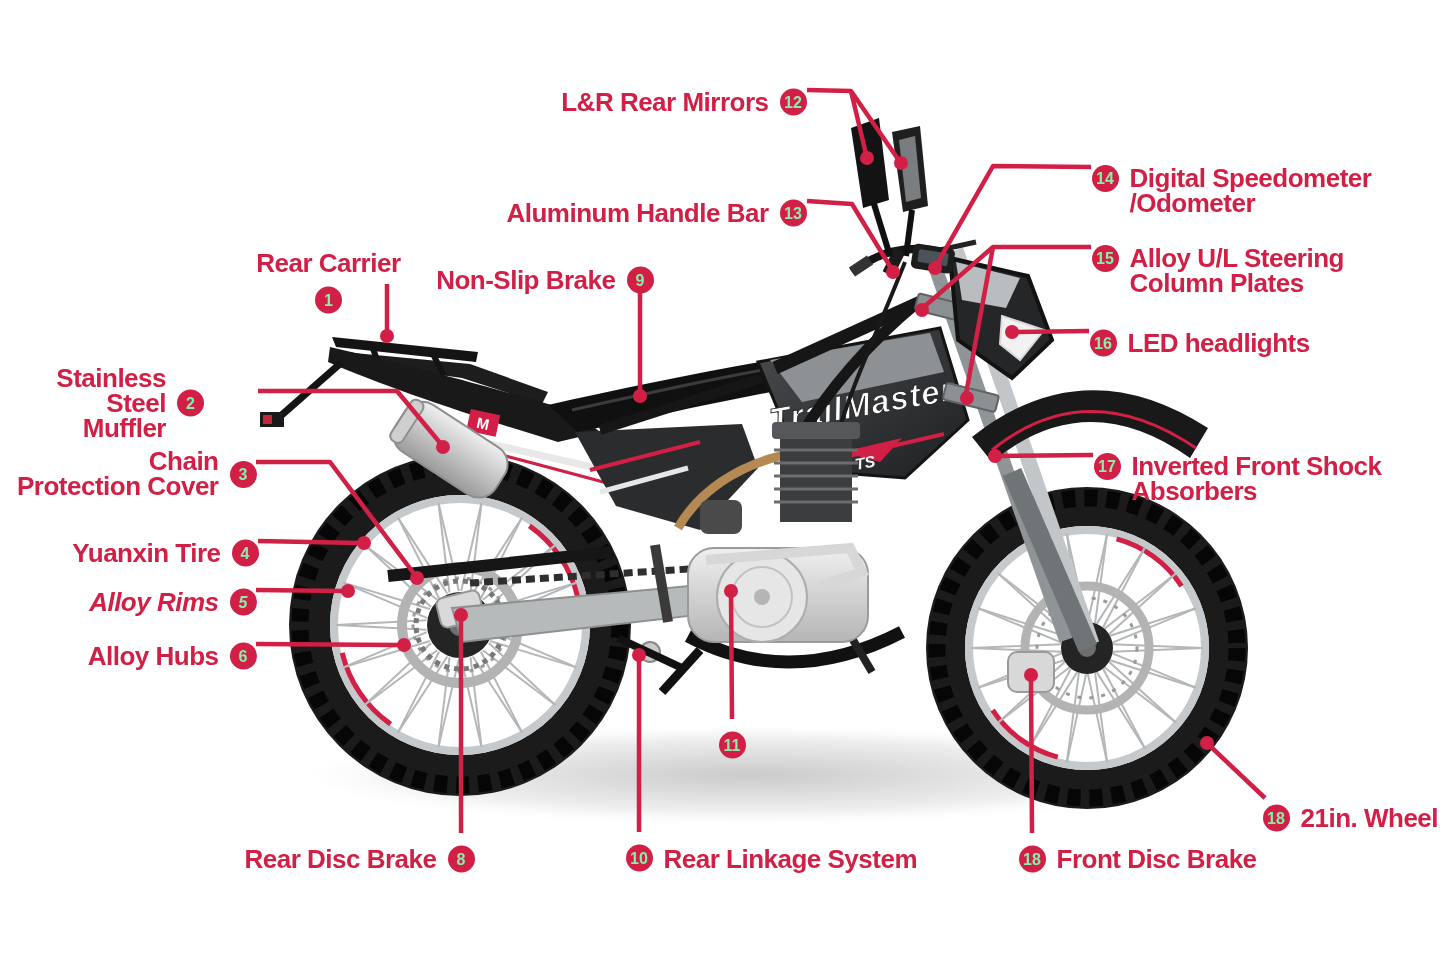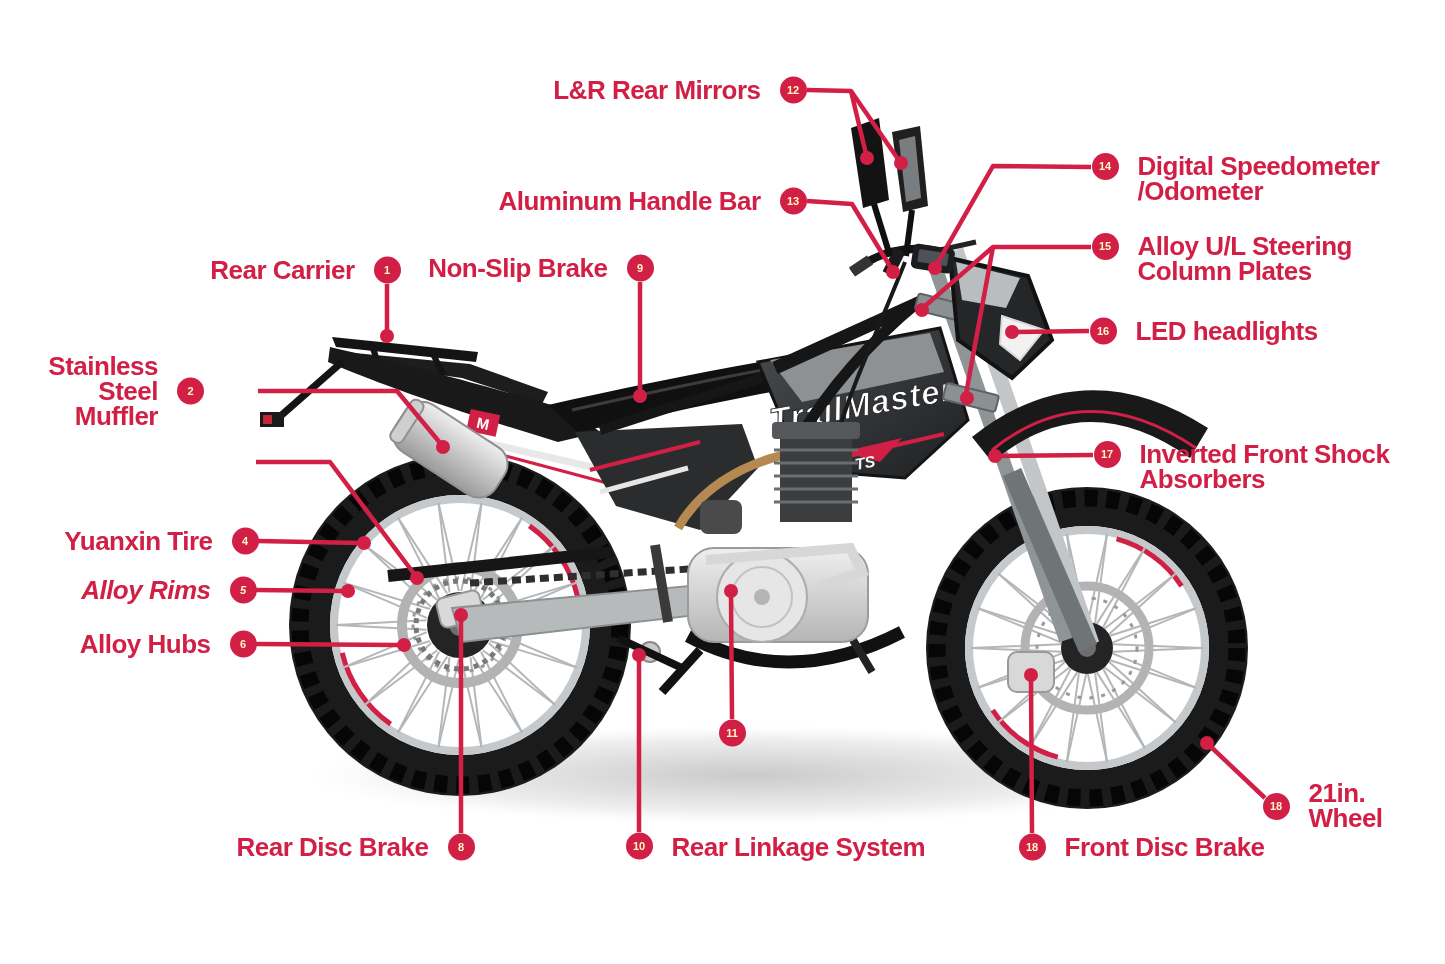--- a/index.html
+++ b/index.html
@@ -7,31 +7,31 @@
     position:relative;width:1445px;height:964px;overflow:hidden;background:#ffffff;
     font-family:"Liberation Sans","DejaVu Sans",sans-serif;
   }
   .ground-shadow{
     position:absolute;left:185px;top:700px;width:1130px;height:150px;
     background:radial-gradient(ellipse 50% 42% at 50% 50%, rgba(150,150,150,.50), rgba(190,190,190,.28) 55%, rgba(220,220,220,.12) 70%, transparent 78%);
   }
   svg.layer{position:absolute;left:0;top:0;}
   .labels-layer{position:absolute;left:0;top:0;width:100%;height:100%;}
   .part-label{
-    position:absolute;display:flex;gap:19px;align-items:center;
+    position:absolute;display:flex;gap:11px;align-items:center;
     color:var(--accent);font-weight:bold;font-size:26px;line-height:25px;
-    letter-spacing:-0.5px;white-space:pre-line;
+    letter-spacing:-0.5px;white-space:pre-line;margin-top:12px;
   }
   .part-label.v-center{transform:translateY(-50%);}
   .part-label.v-top{align-items:flex-start;}
   .part-label.side-end{text-align:right;}
   .part-label.side-start{text-align:left;}
   .num-badge{
     width:27px;height:27px;border-radius:50%;background:var(--accent);
-    color:#fef9c3;font-size:11px;font-weight:bold;letter-spacing:0;
+    color:#86efac;font-size:16px;font-weight:bold;letter-spacing:0;
     display:flex;align-items:center;justify-content:center;flex:0 0 27px;line-height:27px;
   }
   .part-label.v-top .num-badge{margin-top:-1px;}
 </style>
 </head>
 <body>
 
 <div class="stage">
 
   <div class="ground-shadow"></div>
@@ -309,23 +309,25 @@
       <circle cx="1012" cy="332" r="7" fill="#d11f45"></circle>
       <polyline points="1093,455 999,456" fill="none" stroke="#d11f45" stroke-width="4.5" stroke-linejoin="round"></polyline>
       <circle cx="995" cy="456" r="7" fill="#d11f45"></circle>
       <polyline points="1032,833 1031,679" fill="none" stroke="#d11f45" stroke-width="4.5" stroke-linejoin="round"></polyline>
       <circle cx="1031" cy="675" r="7" fill="#d11f45"></circle>
       <polyline points="1265,798 1210,746" fill="none" stroke="#d11f45" stroke-width="4.5" stroke-linejoin="round"></polyline>
       <circle cx="1207" cy="743" r="7" fill="#d11f45"></circle>
     </svg>
 
   <div class="labels-layer" id="labels-layer">
-      <div class="part-label side-end v-center" style="right: 1044.5px; top: 270px;"><span>Rear Carrier</span><span class="num-badge">1</span></div>
+      <div class="part-label side-end v-center" style="right: 1044.5px; top: 270px; flex-direction: column;"><span>Rear Carrier</span><span class="num-badge">1</span></div>
       <div class="part-label side-end v-center" style="right: 1241px; top: 391px;"><span>Stainless Steel
 Muffler</span><span class="num-badge">2</span></div>
+      <div class="part-label side-end v-center" style="right: 1188.5px; top: 462px;"><span>Chain
+Protection Cover</span><span class="num-badge">3</span></div>
       <div class="part-label side-end v-center" style="right: 1186.5px; top: 541px;"><span>Yuanxin Tire</span><span class="num-badge">4</span></div>
       <div class="part-label side-end v-center" style="right: 1188.5px; top: 590px; font-style: italic;"><span>Alloy Rims</span><span class="num-badge">5</span></div>
       <div class="part-label side-end v-center" style="right: 1188.5px; top: 644px;"><span>Alloy Hubs</span><span class="num-badge">6</span></div>
       <div class="part-label side-end v-center" style="right: 970.5px; top: 847px; text-align: center;"><span>Rear Disc Brake</span><span class="num-badge">8</span></div>
       <div class="part-label side-end v-center" style="right: 791.5px; top: 268px;"><span>Non-Slip Brake</span><span class="num-badge">9</span></div>
       <div class="part-label side-start v-center" style="left: 625.5px; top: 846px; align-items: flex-end;"><span class="num-badge">10</span><span>Rear Linkage System</span></div>
       <div class="part-label side-start v-center" style="left: 718.5px; top: 733px;"><span class="num-badge">11</span></div>
       <div class="part-label side-end v-center" style="right: 638.5px; top: 90px;"><span>L&amp;R Rear Mirrors</span><span class="num-badge">12</span></div>
       <div class="part-label side-end v-center" style="right: 638.5px; top: 201px; text-align: center;"><span>Aluminum Handle Bar</span><span class="num-badge">13</span></div>
       <div class="part-label side-start v-top" style="left: 1091.5px; top: 153.5px;"><span class="num-badge">14</span><span>Digital Speedometer

